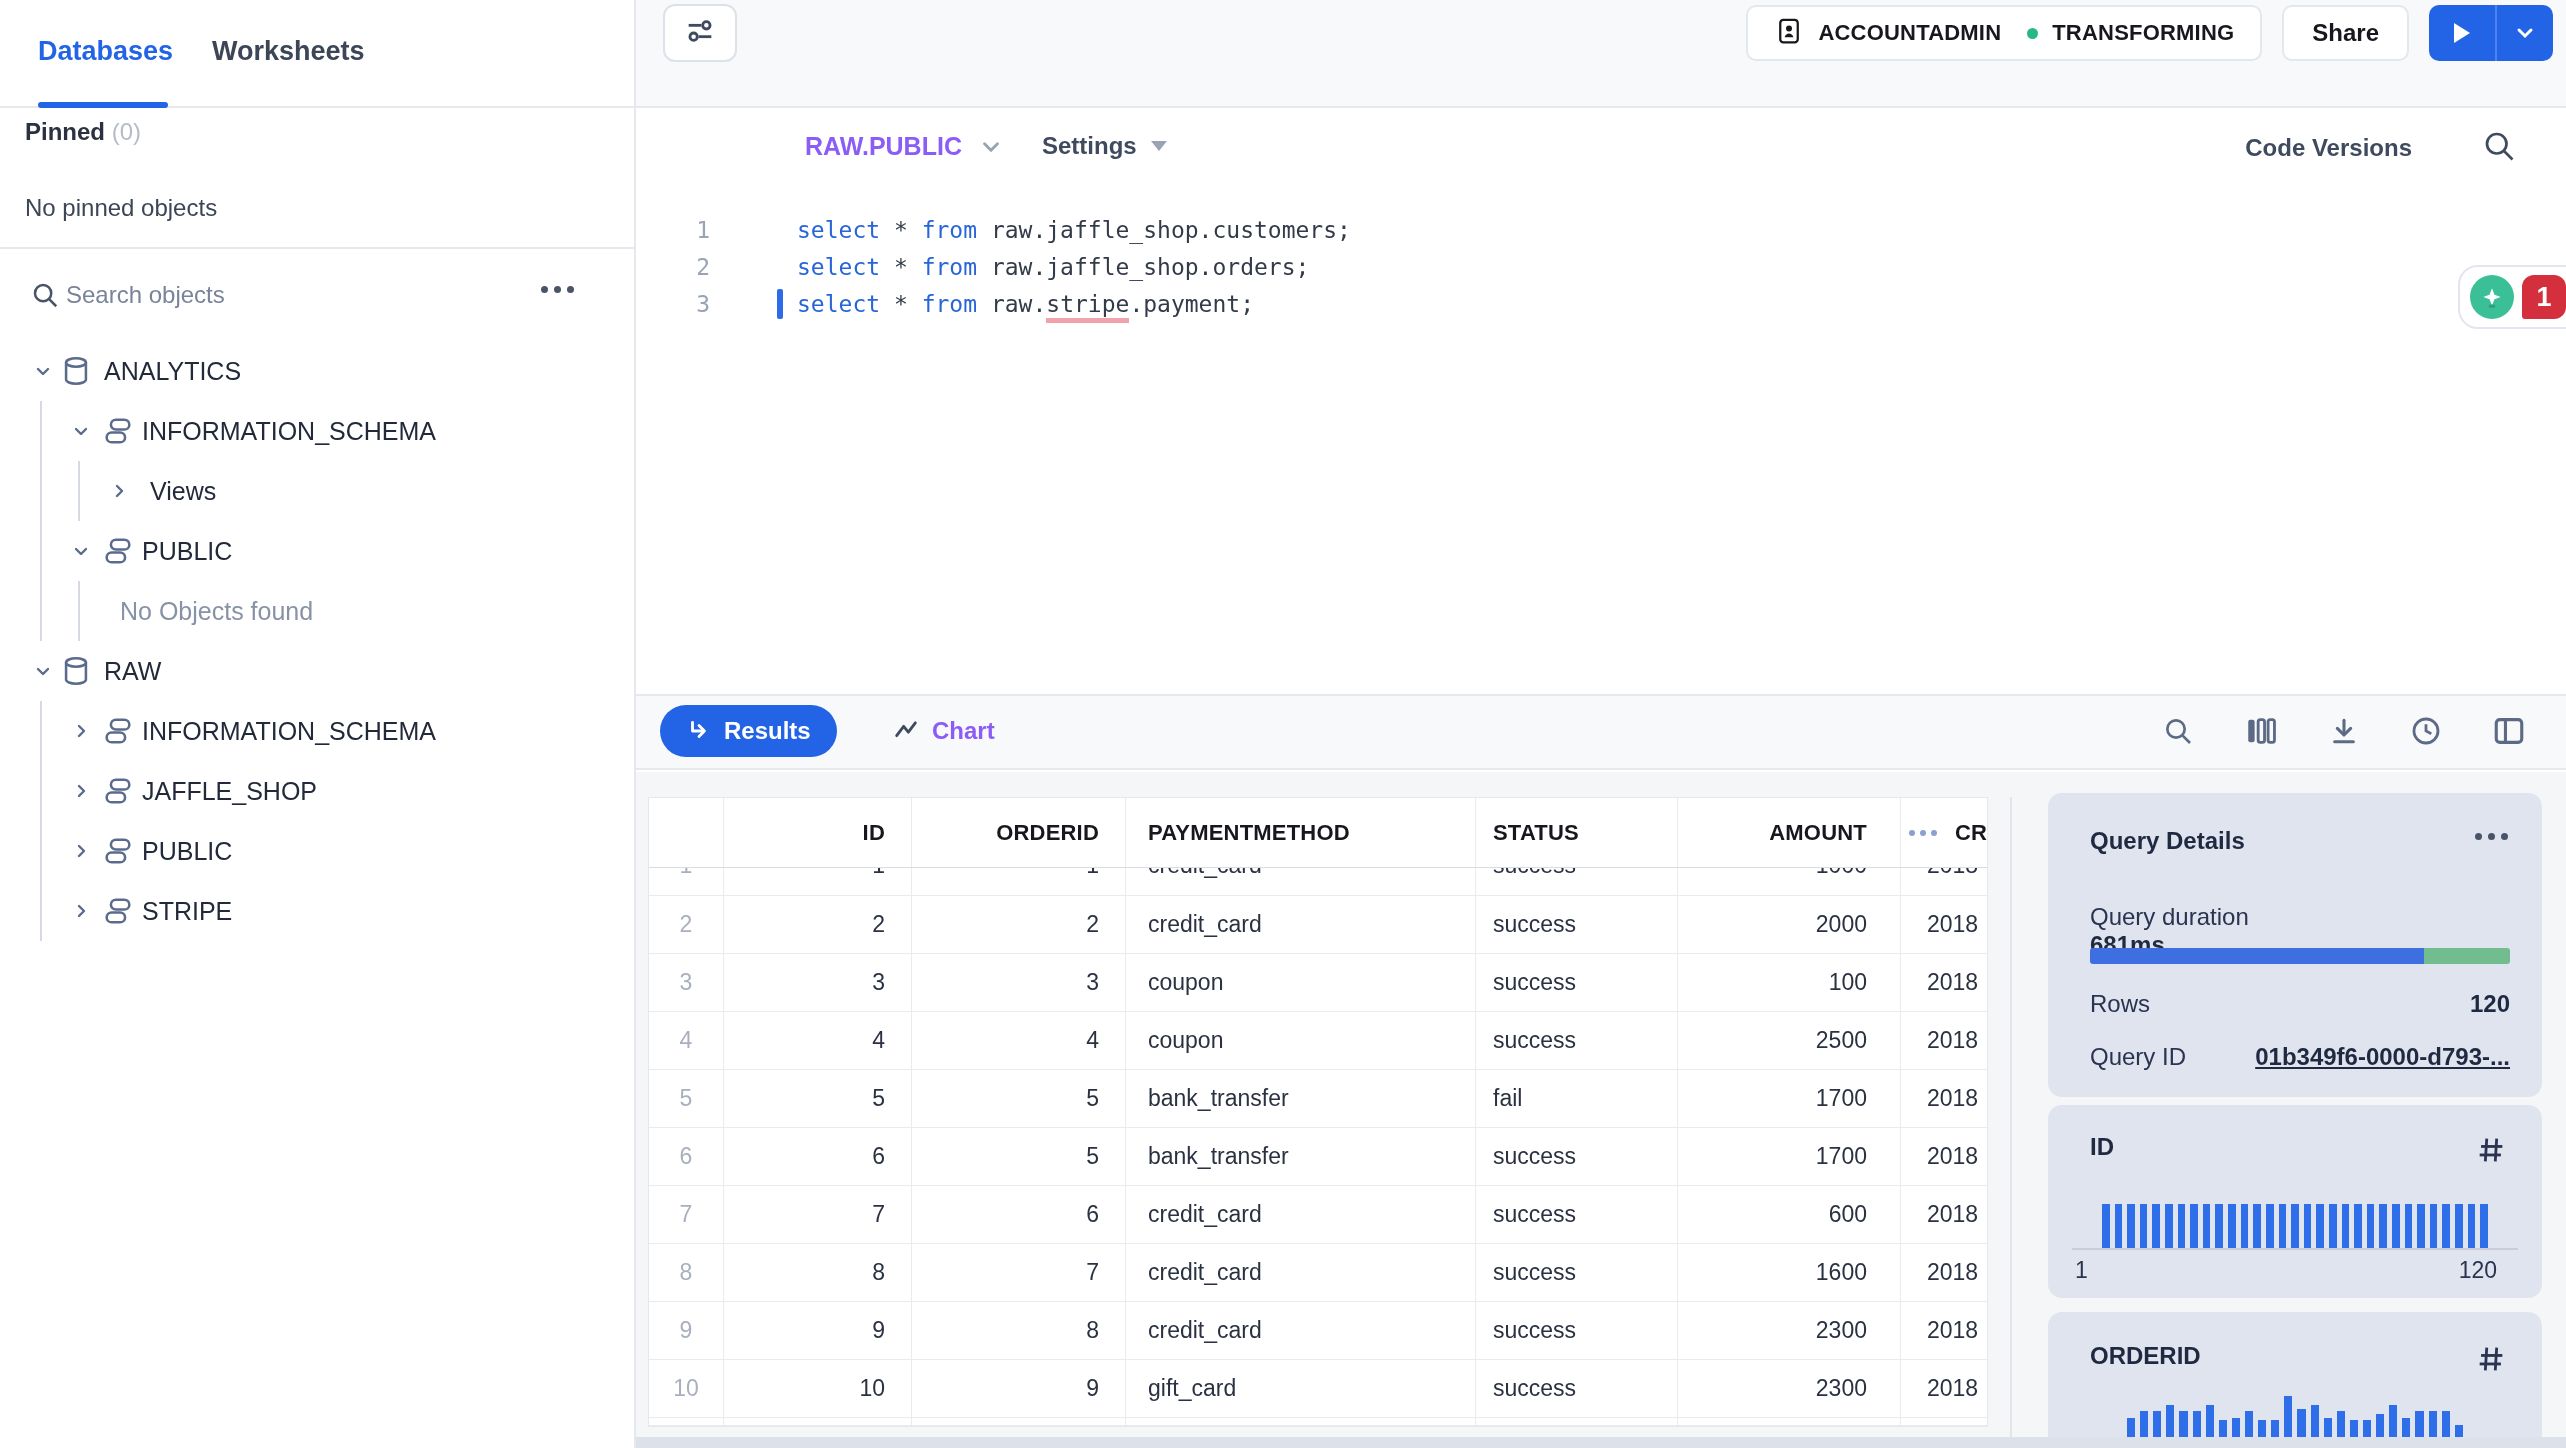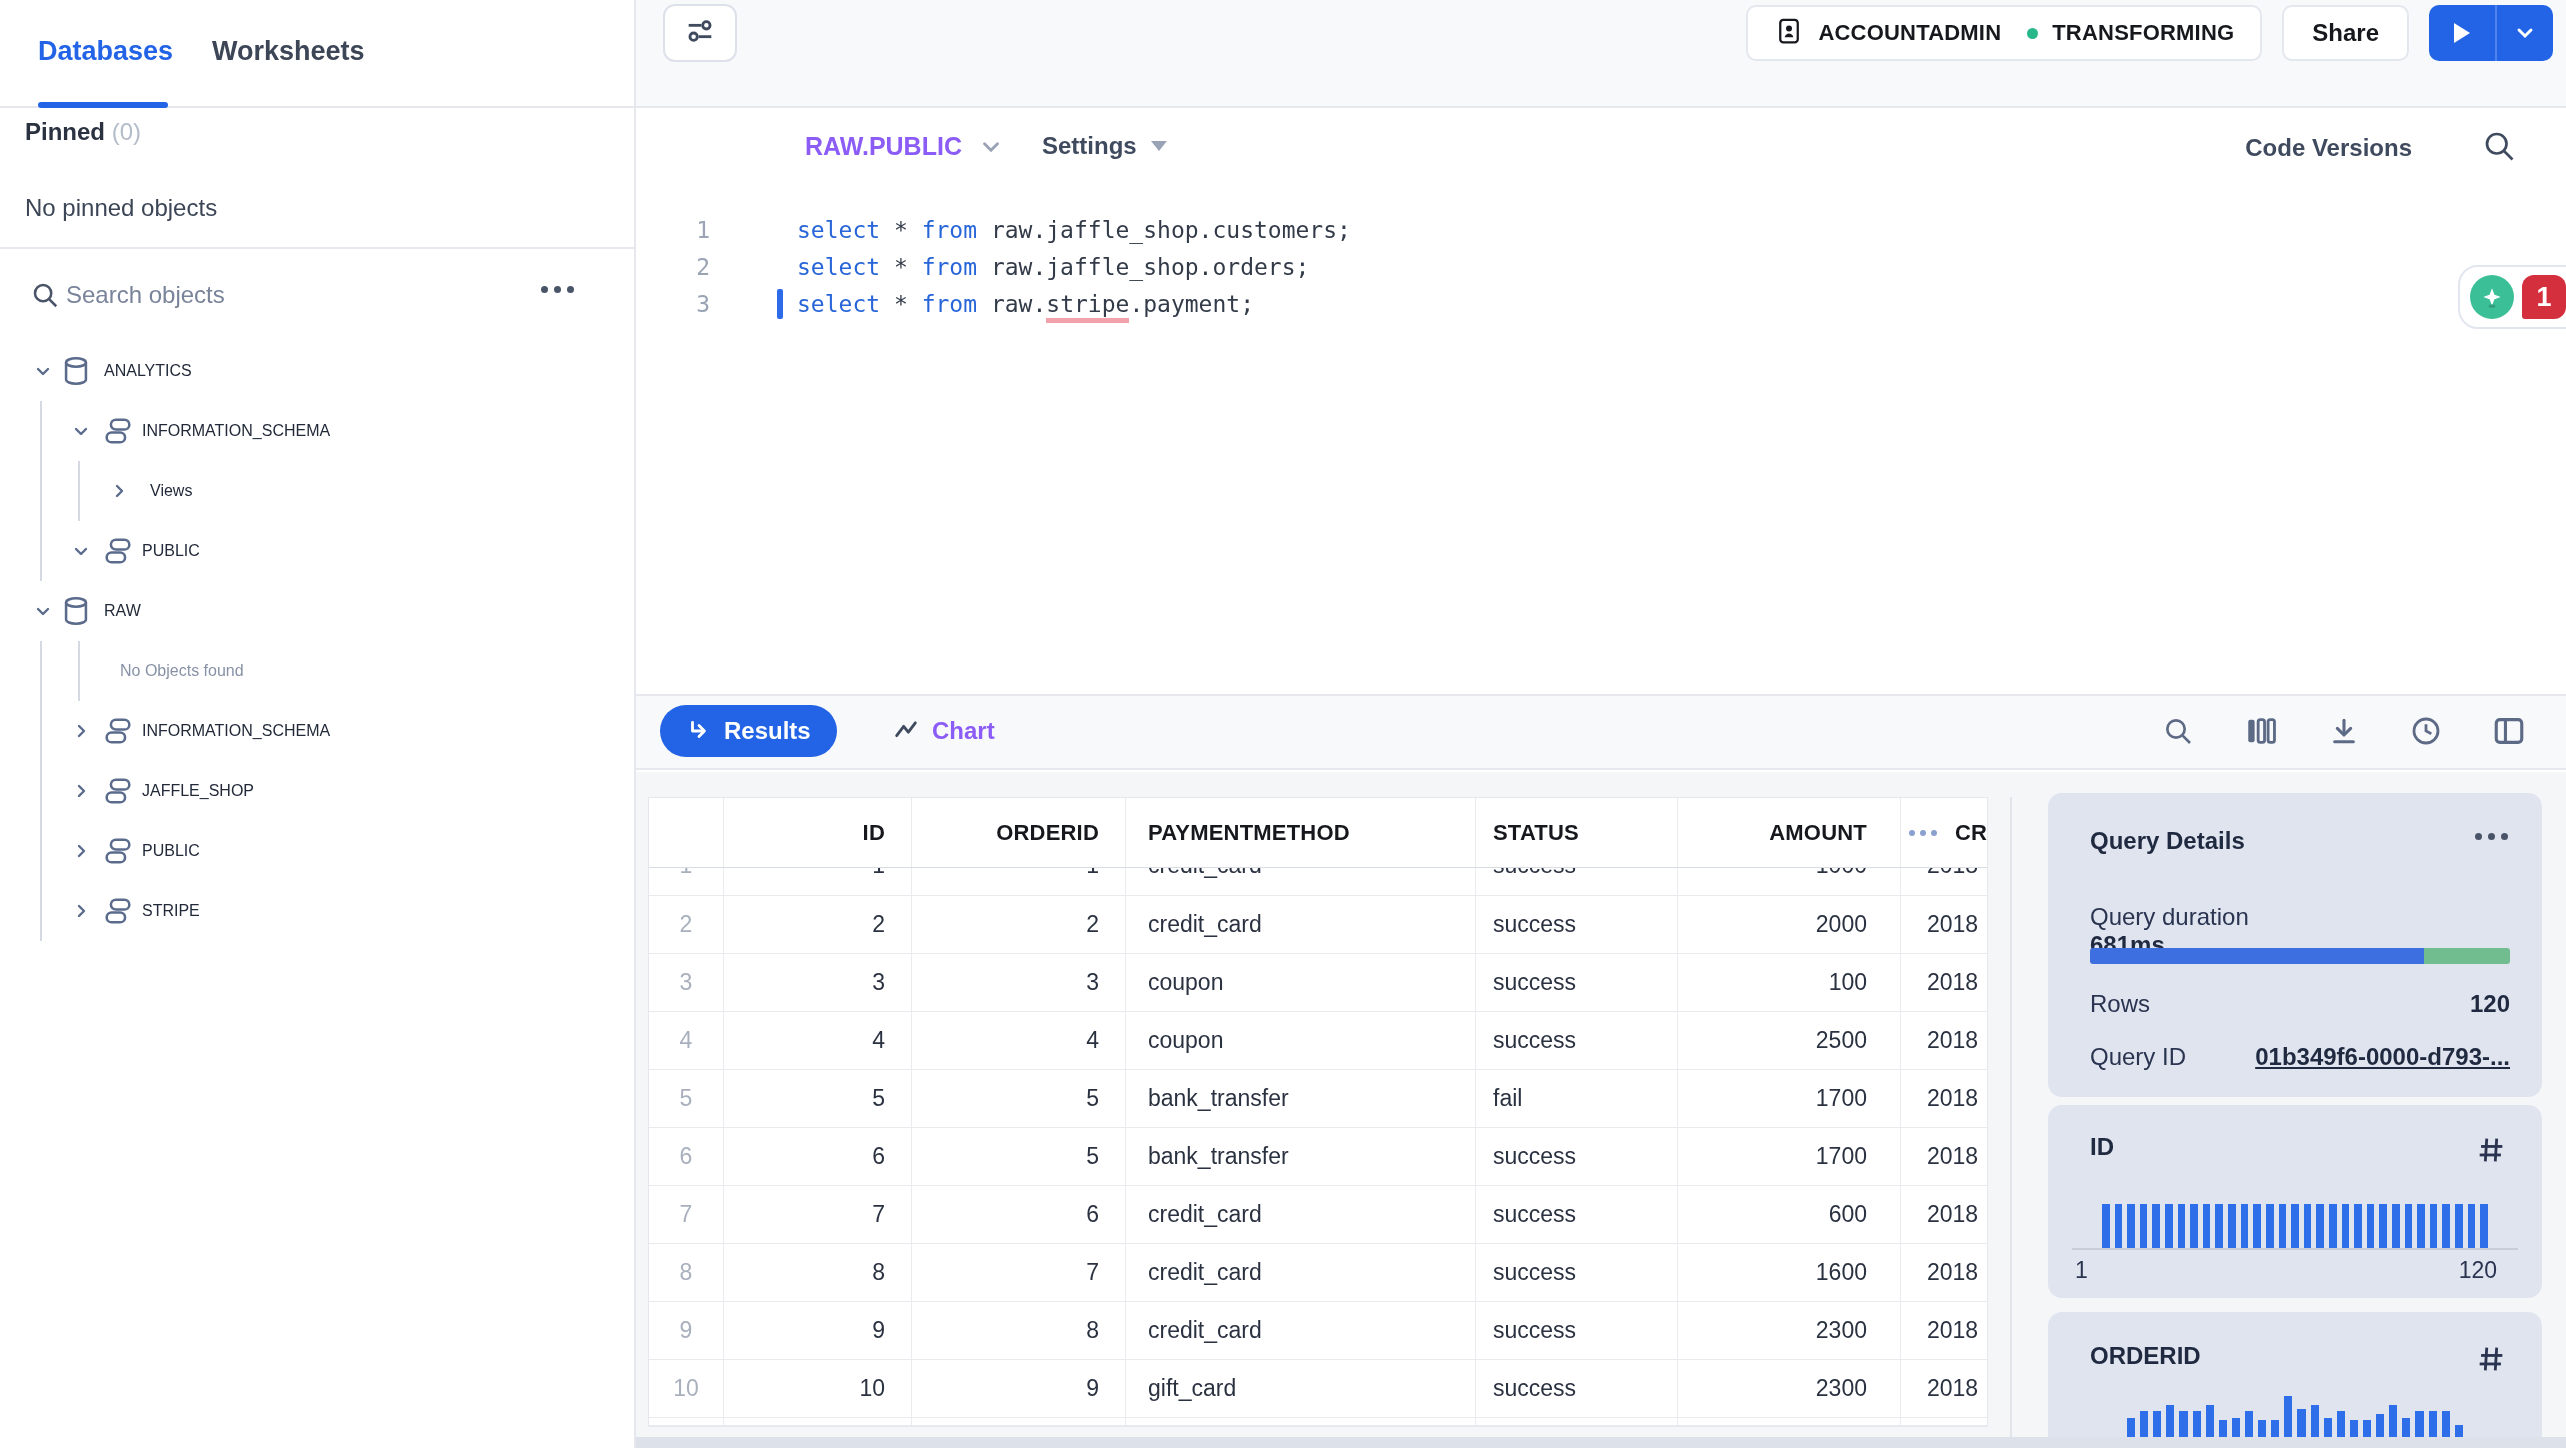--- a/index.html
+++ b/index.html
@@ -22,21 +22,21 @@
   .search-input { position:absolute; left:66px; top:4px; width:420px; height:46px; border:none; outline:none; font-size:24px;
                   font-family:"Liberation Sans",sans-serif; color:#3c4657; background:transparent; }
   .search-input::placeholder { color:#79839a; opacity:1; }
   .search-dots { position:absolute; right:60px; top:18px; display:flex; gap:6px; }
   .search-dots i { width:7px; height:7px; border-radius:50%; background:#4a5468; }
   .tree { position:absolute; left:0; top:341px; width:100%; }
   .tree-row { position:relative; height:60px; display:flex; align-items:center; cursor:pointer; }
   .guide { position:absolute; top:0; bottom:0; width:2px; background:#d4d9e2; }
   .caret { position:absolute; width:26px; height:26px; display:flex; align-items:center; justify-content:center; }
   .ticon { position:absolute; width:36px; height:36px; display:flex; align-items:center; justify-content:center; }
-  .tlabel { position:absolute; font-size:16px; color:#222a3a; white-space:nowrap; }
+  .tlabel { position:absolute; font-size:25px; color:#222a3a; white-space:nowrap; }
   .tlabel.muted { color:#8792a6; }
 
   
   .main { position:absolute; left:636px; top:0; width:1930px; height:1448px; }
 
   
   .topbar { position:absolute; left:0; top:0; width:100%; height:108px; background:#f8f9fb; border-bottom:2px solid #e6e8ee; }
   .filter-btn { position:absolute; left:27px; top:4px; width:74px; height:58px; background:#fff; border:2px solid #dde2ea; border-radius:12px;
                 display:flex; align-items:center; justify-content:center; cursor:pointer; }
   .tb-right { position:absolute; right:13px; top:5px; height:56px; display:flex; align-items:center; gap:20px; }
@@ -200,37 +200,37 @@
           </span>
           <span class="ticon" style="left: 100px;">
             <svg width="34" height="34" viewBox="0 0 24 24" fill="none" stroke="#5b6b8c" stroke-width="1.8">
               <rect x="7" y="4" width="13" height="7" rx="3.5"></rect>
               <rect x="4" y="13" width="13" height="7" rx="3.5"></rect>
             </svg>
           </span>
           <span class="tlabel" style="left: 142px;">PUBLIC</span>
         </div>
         <div class="tree-row">
+          <div class="guide" style="left: 40px;"></div>
+          <div class="guide" style="left: 78px;"></div>
+          <span class="tlabel muted" style="left: 120px;">No Objects found</span>
+        </div>
+        <div class="tree-row">
           <span class="caret" style="left: 30px;">
             <svg width="24" height="24" viewBox="0 0 24 24" fill="none" stroke="#5b6b8c" stroke-width="2.4" stroke-linecap="round" stroke-linejoin="round">
               <polyline points="7,10 12,15 17,10"></polyline>
             </svg>
           </span>
           <span class="ticon" style="left: 58px;">
             <svg width="34" height="34" viewBox="0 0 24 24" fill="none" stroke="#5b6b8c" stroke-width="1.8">
               <ellipse cx="12" cy="6" rx="7" ry="3"></ellipse>
               <path d="M5 6 v12 c0 1.7 3.1 3 7 3 s7 -1.3 7 -3 V6"></path>
             </svg>
           </span>
           <span class="tlabel" style="left: 104px;">RAW</span>
-        </div>
-        <div class="tree-row">
-          <div class="guide" style="left: 40px;"></div>
-          <div class="guide" style="left: 78px;"></div>
-          <span class="tlabel muted" style="left: 120px;">No Objects found</span>
         </div>
         <div class="tree-row">
           <div class="guide" style="left: 40px;"></div>
           <span class="caret" style="left: 68px;">
             <svg width="24" height="24" viewBox="0 0 24 24" fill="none" stroke="#5b6b8c" stroke-width="2.4" stroke-linecap="round" stroke-linejoin="round">
               <polyline points="10,7 15,12 10,17"></polyline>
             </svg>
           </span>
           <span class="ticon" style="left: 100px;">
             <svg width="34" height="34" viewBox="0 0 24 24" fill="none" stroke="#5b6b8c" stroke-width="1.8">

